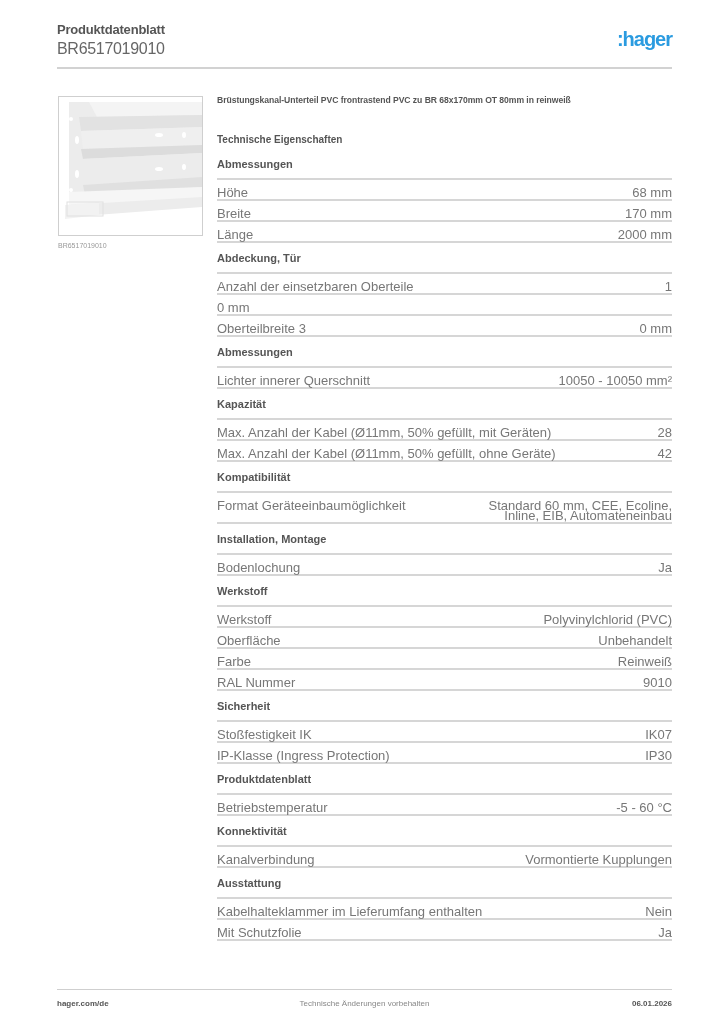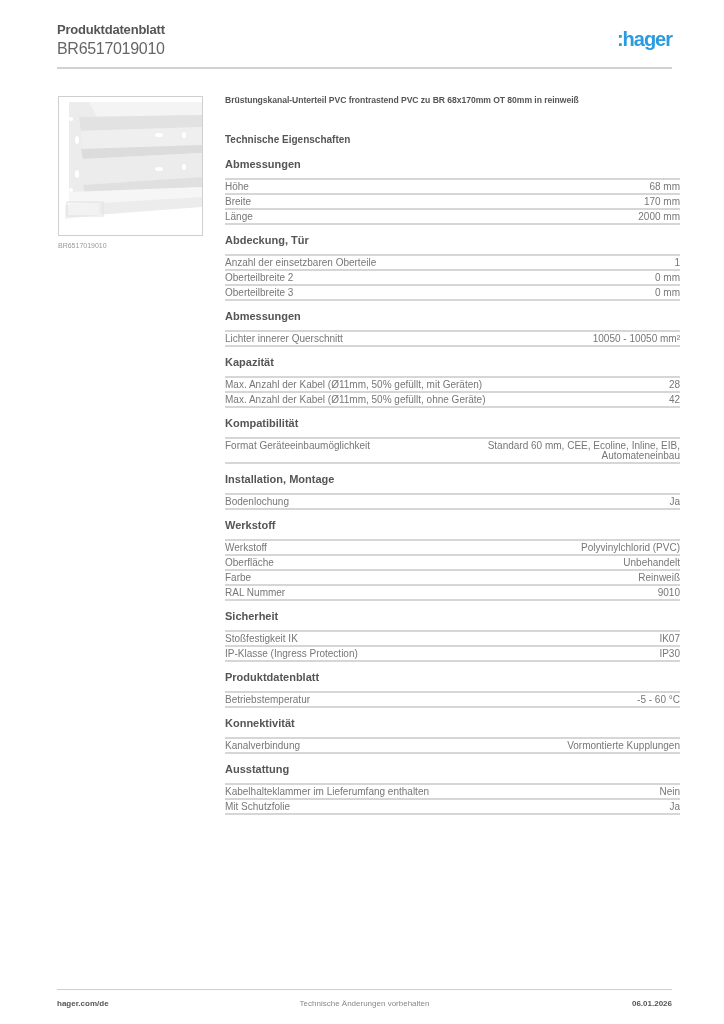--- a/index.html
+++ b/index.html
@@ -9,26 +9,26 @@
   }
   .header { position: absolute; left: 57px; top: 20px; width: 615px; }
   .doc-title { font-size: 13px; font-weight: bold; color: #555; line-height: 19px; letter-spacing: -0.2px; }
   .doc-id { font-size: 16px; color: #666; line-height: 19px; letter-spacing: -0.3px; }
   .logo { position: absolute; right: 0; top: 8px; font-size: 20px; font-weight: bold; color: #2a9be0; letter-spacing: -1px; }
   .header-rule { position: absolute; left: 57px; top: 67px; width: 615px; height: 2px; background: #d2d2d2; }
 
   .image-box { position: absolute; left: 58px; top: 96px; width: 143px; height: 138px; border: 1px solid #cfcfcf; background: #fff; overflow: hidden; }
   .image-caption { position: absolute; left: 58px; top: 242px; font-size: 7px; color: #999; }
 
-  .content { position: absolute; left: 225px; top: 95px; width: 455px; }
+  .content { position: absolute; left: 217px; top: 95px; width: 455px; }
   .product-desc { font-size: 8.6px; font-weight: bold; color: #555; margin: 0 0 29px 0; letter-spacing: -0.05px; }
   .tech-title { font-size: 10px; font-weight: bold; color: #555; margin: 0 0 14px 0; }
   .section { margin-bottom: 10px; }
   .section-title { font-size: 11px; font-weight: bold; color: #555; padding-bottom: 8px; border-bottom: 2px solid #d6d6d6; line-height: 11px; }
-  .row { display: flex; justify-content: flex-start; align-items: flex-start; font-size: 10px; color: #777; border-bottom: 2px solid #d6d6d6; padding: 2px 0 1px 0; line-height: 10px; }
+  .row { display: flex; justify-content: flex-start; align-items: flex-start; font-size: 13px; color: #777; border-bottom: 2px solid #d6d6d6; padding: 8px 0 1px 0; line-height: 10px; }
   .row .val { text-align: right; max-width: 200px; }
   .row .lbl { flex: 1; }
 
   .footer-rule { position: absolute; left: 57px; top: 989px; width: 615px; height: 1px; background: #cfcfcf; }
   .footer { position: absolute; left: 57px; top: 999px; width: 615px; font-size: 8px; }
   .footer .left { position: absolute; left: 0; font-weight: bold; color: #555; }
   .footer .center { position: absolute; left: 0; right: 0; text-align: center; color: #888; }
   .footer .right { position: absolute; right: 0; font-weight: bold; color: #555; }
 </style>
 </head>
@@ -85,21 +85,20 @@
           <span class="val">2000 mm</span>
         </div>
       </div>
       <div class="section">
         <div class="section-title">Abdeckung, Tür</div>
         <div class="row">
           <span class="lbl">Anzahl der einsetzbaren Oberteile</span>
           <span class="val">1</span>
         </div>
         <div class="row">
-          <span class="lbl">Oberteilbreite 2</span>
           <span class="val">0 mm</span>
         </div>
         <div class="row">
           <span class="lbl">Oberteilbreite 3</span>
           <span class="val">0 mm</span>
         </div>
       </div>
       <div class="section">
         <div class="section-title">Abmessungen</div>
         <div class="row">

